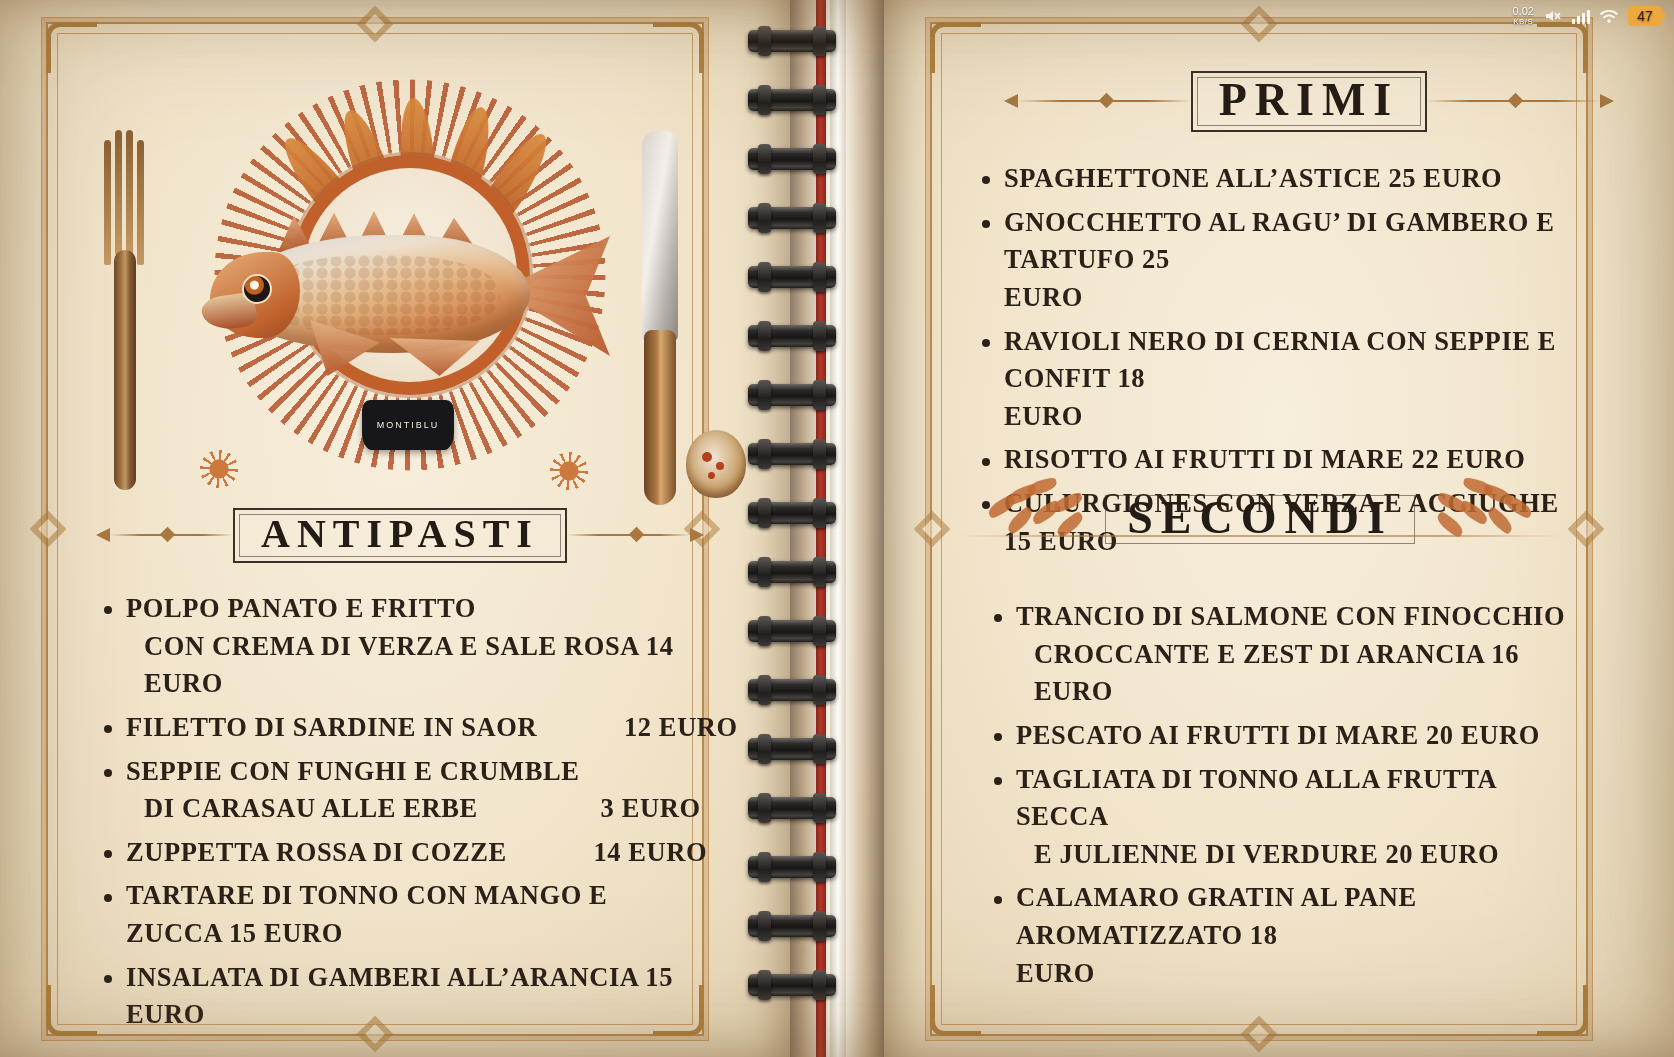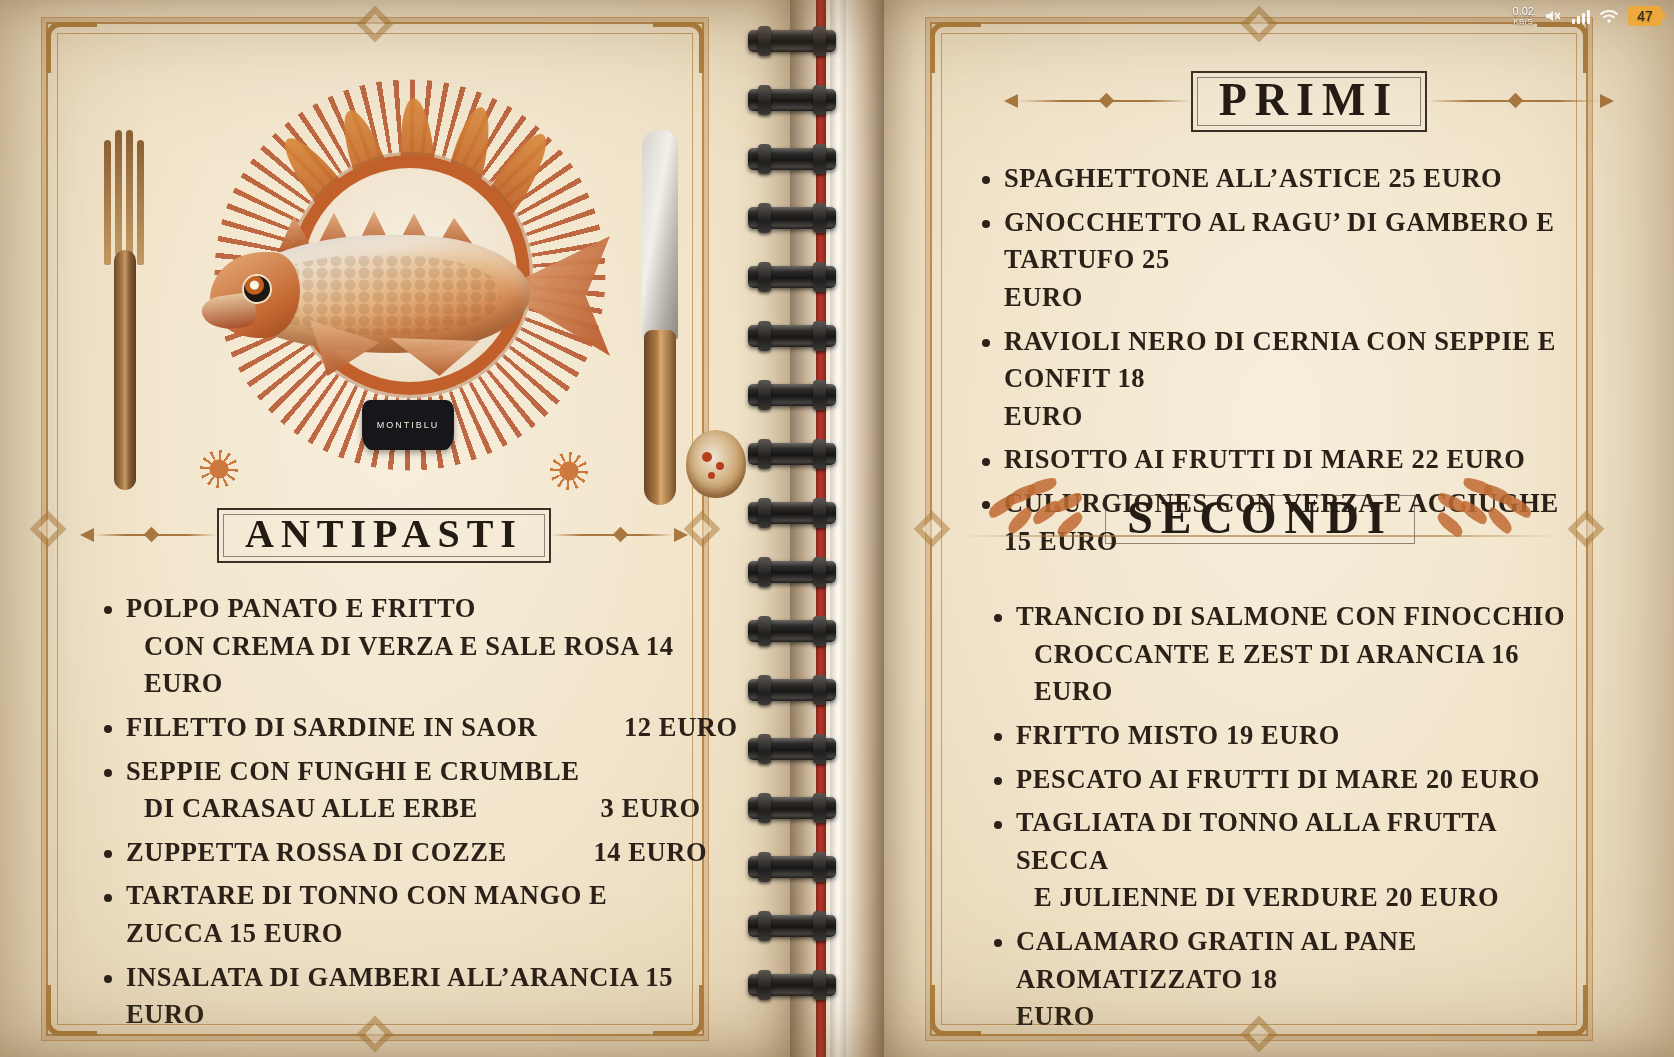--- a/index.html
+++ b/index.html
@@ -535,21 +535,21 @@
       <div class="bowl"></div>
       <div class="dot" style="left:16px; top:22px; width:10px; height:10px;"></div>
       <div class="dot" style="left:30px; top:32px; width:8px;  height:8px;"></div>
       <div class="dot" style="left:22px; top:42px; width:7px;  height:7px;"></div>
     </div>
 
     <div class="rosette" style="left:100px; top:380px;"></div>
     <div class="rosette" style="left:450px; top:382px;"></div>
   </div>
 
-  <div class="sec-head" style="left:80px; top:500px; width:608px; height:70px;">
+  <div class="sec-head" style="left:96px; top:500px; width:608px; height:70px;">
     <div class="arrowhead l"></div>
     <div class="rule">
         <div class="diamond" style="left:42%"></div>
       </div>
     <div class="sec-title-box">
       <div class="sec-title">ANTIPASTI</div>
     </div>
     <div class="rule">
         <div class="diamond" style="left:52%"></div>
       </div>
@@ -670,23 +670,20 @@
     </div>
   </div>
   <div style="position:absolute;left:960px;top:535px;width:600px;height:2px;background:linear-gradient(90deg,rgba(168,120,64,0),#a87840 20%,#a87840 80%,rgba(168,120,64,0));opacity:.6;"></div>
 
   <ul class="menu-list" id="list-secondi">
     <li>
       <span>TRANCIO DI SALMONE CON FINOCCHIO</span>
       <span class="line2">CROCCANTE E ZEST DI ARANCIA  16 EURO</span>
     </li>
     <li>
-      <span>FRITTO MISTO 19 EURO</span>
-    </li>
-    <li>
       <span>PESCATO AI FRUTTI DI MARE   20 EURO</span>
     </li>
     <li>
       <span>TAGLIATA DI TONNO ALLA FRUTTA SECCA</span>
       <span class="line2">E JULIENNE DI VERDURE  20 EURO</span>
     </li>
     <li>
       <span>CALAMARO GRATIN AL PANE AROMATIZZATO 18</span>
       <span class="line2" style="padding-left:0">EURO</span>
     </li>

